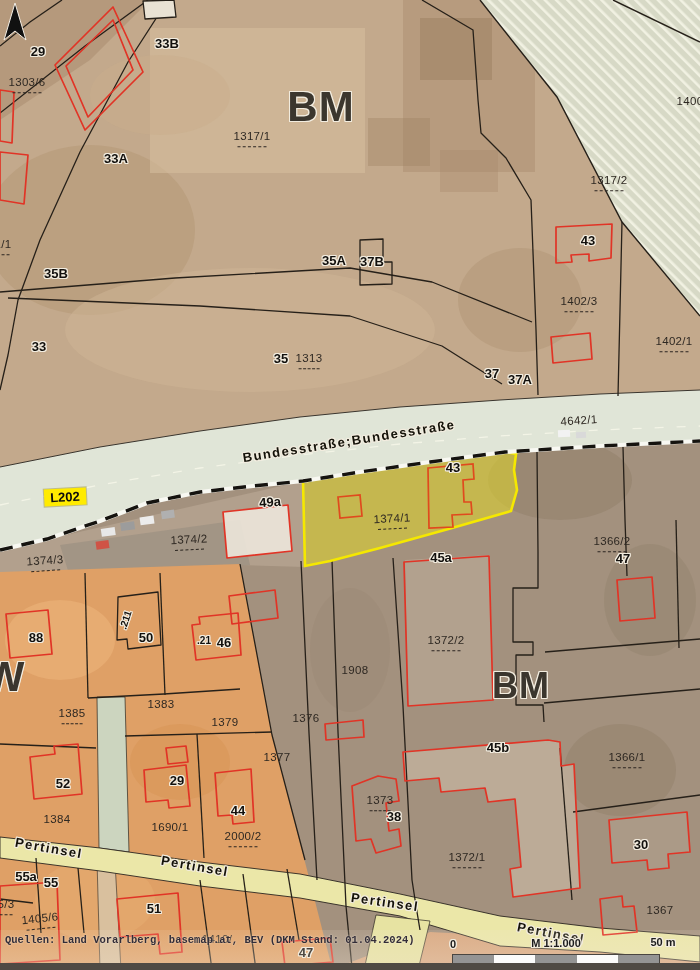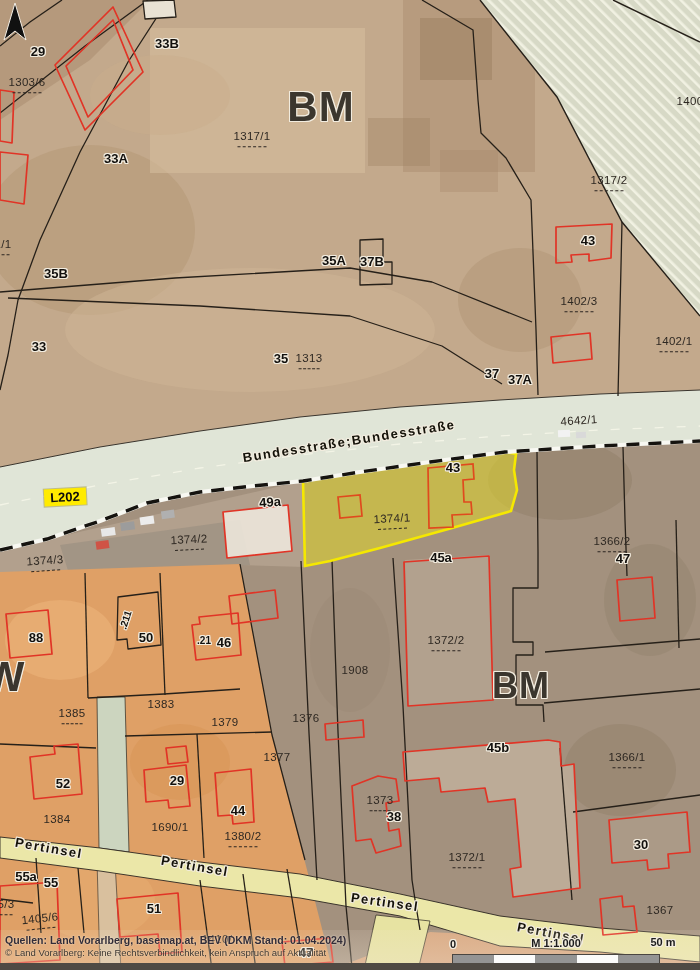--- a/index.html
+++ b/index.html
@@ -20,21 +20,21 @@
   .badge{background:#ffeb00;color:#0d0d0d;font-weight:700;font-size:13px;
          padding:2px 6px;box-shadow:0 0 0 1px rgba(120,110,0,.35);}
   .scl{font-weight:700;font-size:11px;color:#1d1d1d;}
   #scalebar{position:absolute;left:452px;top:954px;width:206px;height:8px;
             display:flex;border:1px solid #4a4641;z-index:6;}
   #scalebar div{flex:1;}
   .seg-g{background:#949494;} .seg-w{background:#fbfbfb;}
   #attr-band{position:absolute;left:0;top:930px;width:700px;height:33px;
              background:linear-gradient(rgba(243,231,215,.12),rgba(243,231,215,.32));z-index:6;}
   #attr1{position:absolute;left:5px;top:934px;font-size:10.5px;font-weight:700;
-         color:#322d38;z-index:7;text-shadow:0 0 2px rgba(255,245,230,.8);white-space:nowrap;}
+         color:#322d38;z-index:7;text-shadow:0 0 2px rgba(255,245,230,.8);white-space:nowrap;font-family:Liberation Mono, monospace;}
   #attr2{position:absolute;left:5px;top:947px;font-size:9.5px;color:#3c3731;z-index:7;
          text-shadow:0 0 2px rgba(255,245,230,.7);white-space:nowrap;}
   #bottom-strip{position:absolute;left:0;top:963px;width:700px;height:7px;
                 background:#4f4a44;z-index:8;}
   #north{position:absolute;left:672px;top:900px;z-index:6;}
 </style>
 </head>
 <body>
 
 <div id="stage">
@@ -243,32 +243,31 @@
 <span class="lbl pn u" style="left:612px;top:542px">1366/2</span>
 <span class="lbl pn u" style="left:72px;top:714px">1385</span>
 <span class="lbl pn" style="left:161px;top:705px">1383</span>
 <span class="lbl pn" style="left:225px;top:723px">1379</span>
 <span class="lbl pn" style="left:355px;top:671px">1908</span>
 <span class="lbl pn" style="left:306px;top:719px">1376</span>
 <span class="lbl pn" style="left:277px;top:758px">1377</span>
 <span class="lbl pn u" style="left:446px;top:641px">1372/2</span>
 <span class="lbl pn" style="left:57px;top:820px">1384</span>
 <span class="lbl pn" style="left:170px;top:828px">1690/1</span>
-<span class="lbl pn u" style="left:243px;top:837px">1380/2</span>
+<span class="lbl pn u" style="left:243px;top:837px">2000/2</span>
 <span class="lbl pn u" style="left:380px;top:801px">1373</span>
 <span class="lbl pn u" style="left:467px;top:858px">1372/1</span>
 <span class="lbl pn u" style="left:627px;top:758px">1366/1</span>
 <span class="lbl pn" style="left:660px;top:911px">1367</span>
 <span class="lbl pn u" style="left:40px;top:919px;--r:-6deg">1405/6</span>
 <span class="lbl pn u" style="left:6px;top:905px">5/3</span>
 <span class="lbl pn" style="left:217px;top:940px">1410/</span>
 
 <div id="attr-band"></div>
 <div id="attr1">Quellen: Land Vorarlberg, basemap.at, BEV (DKM Stand: 01.04.2024)</div>
-<div id="attr2">© Land Vorarlberg: Keine Rechtsverbindlichkeit, kein Anspruch auf Aktualität</div>
 <div id="bottom-strip"></div>
 
 <span class="lbl scl halo" style="left:453px;top:944px;z-index:7">0</span>
 <span class="lbl scl halo" style="left:556px;top:943px;z-index:7">M 1:1.000</span>
 <span class="lbl scl halo" style="left:663px;top:942px;z-index:7">50 m</span>
 <div id="scalebar">
   <div class="seg-g"></div>
   <div class="seg-w"></div>
   <div class="seg-g"></div>
   <div class="seg-w"></div>

